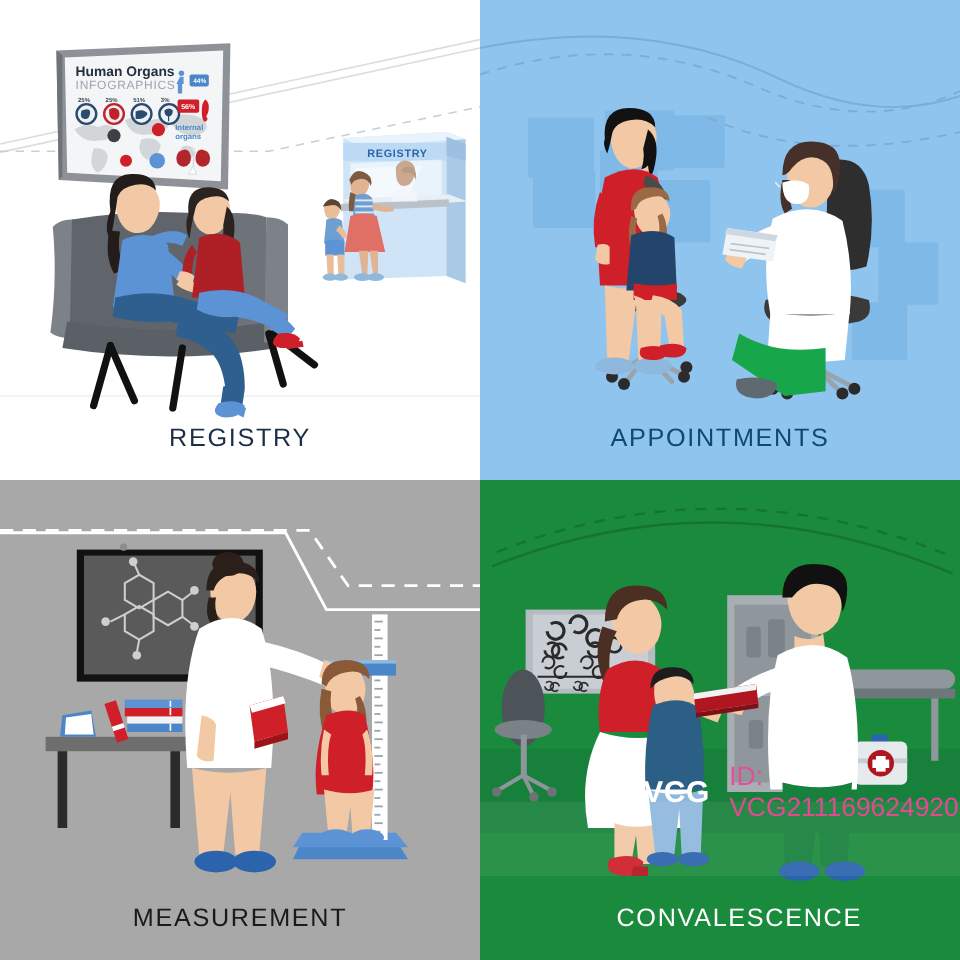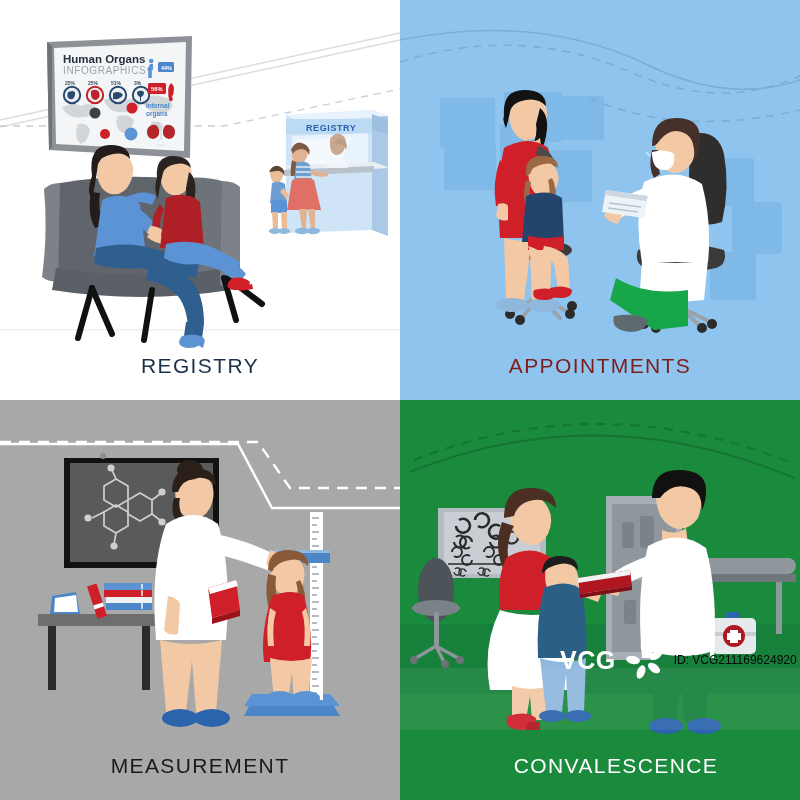--- a/index.html
+++ b/index.html
@@ -5,34 +5,34 @@
   html,body{margin:0;padding:0;background:#fff;}
   body{width:800px;height:800px;font-family:"Liberation Sans",sans-serif;}
   #board{position:relative;width:800px;height:800px;display:grid;
          grid-template-columns:400px 400px;grid-template-rows:400px 400px;overflow:hidden;}
   .panel{position:relative;overflow:hidden;}
   .caption{position:absolute;left:0;right:0;bottom:22px;text-align:center;
            font-size:21px;letter-spacing:1.4px;font-weight:400;}
   .p-registry{background:#ffffff;padding-left:36px;}
   .p-registry .caption{color:#1b3048;}
   .p-appt{background:#8ec4ee;}
-  .p-appt .caption{color:#7f1d1d;}
+  .p-appt .caption{color:#0c4a6e;}
   .p-meas{background:#a8a8a8;}
   .p-meas .caption{color:#1a1a1a;margin-top:36px;}
   .p-conv{background:#1a8a3c;}
   .p-conv .caption{color:#ffffff;margin-left:32px;}
 
   .abs{position:absolute;}
   svg{display:block;}
 
   
-  #wm{position:absolute;left:560px;top:630px;width:240px;height:60px;
+  #wm{position:absolute;left:536px;top:630px;width:240px;height:60px;
       display:flex;align-items:center;gap:8px;pointer-events:none;}
   #wm .vcg-word{color:#fff;font-weight:bold;font-size:25px;letter-spacing:.5px;}
-  #wm .vcg-id{color:#000000;font-size:12px;opacity:.95;}
+  #wm .vcg-id{color:#ec4899;font-size:22px;opacity:.95;}
   #wm-band{position:absolute;left:400px;top:668px;width:400px;height:62px;
            background:rgba(255,255,255,0.07);pointer-events:none;}
 </style>
 </head>
 <body>
 
 <div id="board">
 
   <section class="panel p-registry">
     <svg class="abs" style="left:0;top:0" width="400" height="400" viewBox="0 0 400 400">

